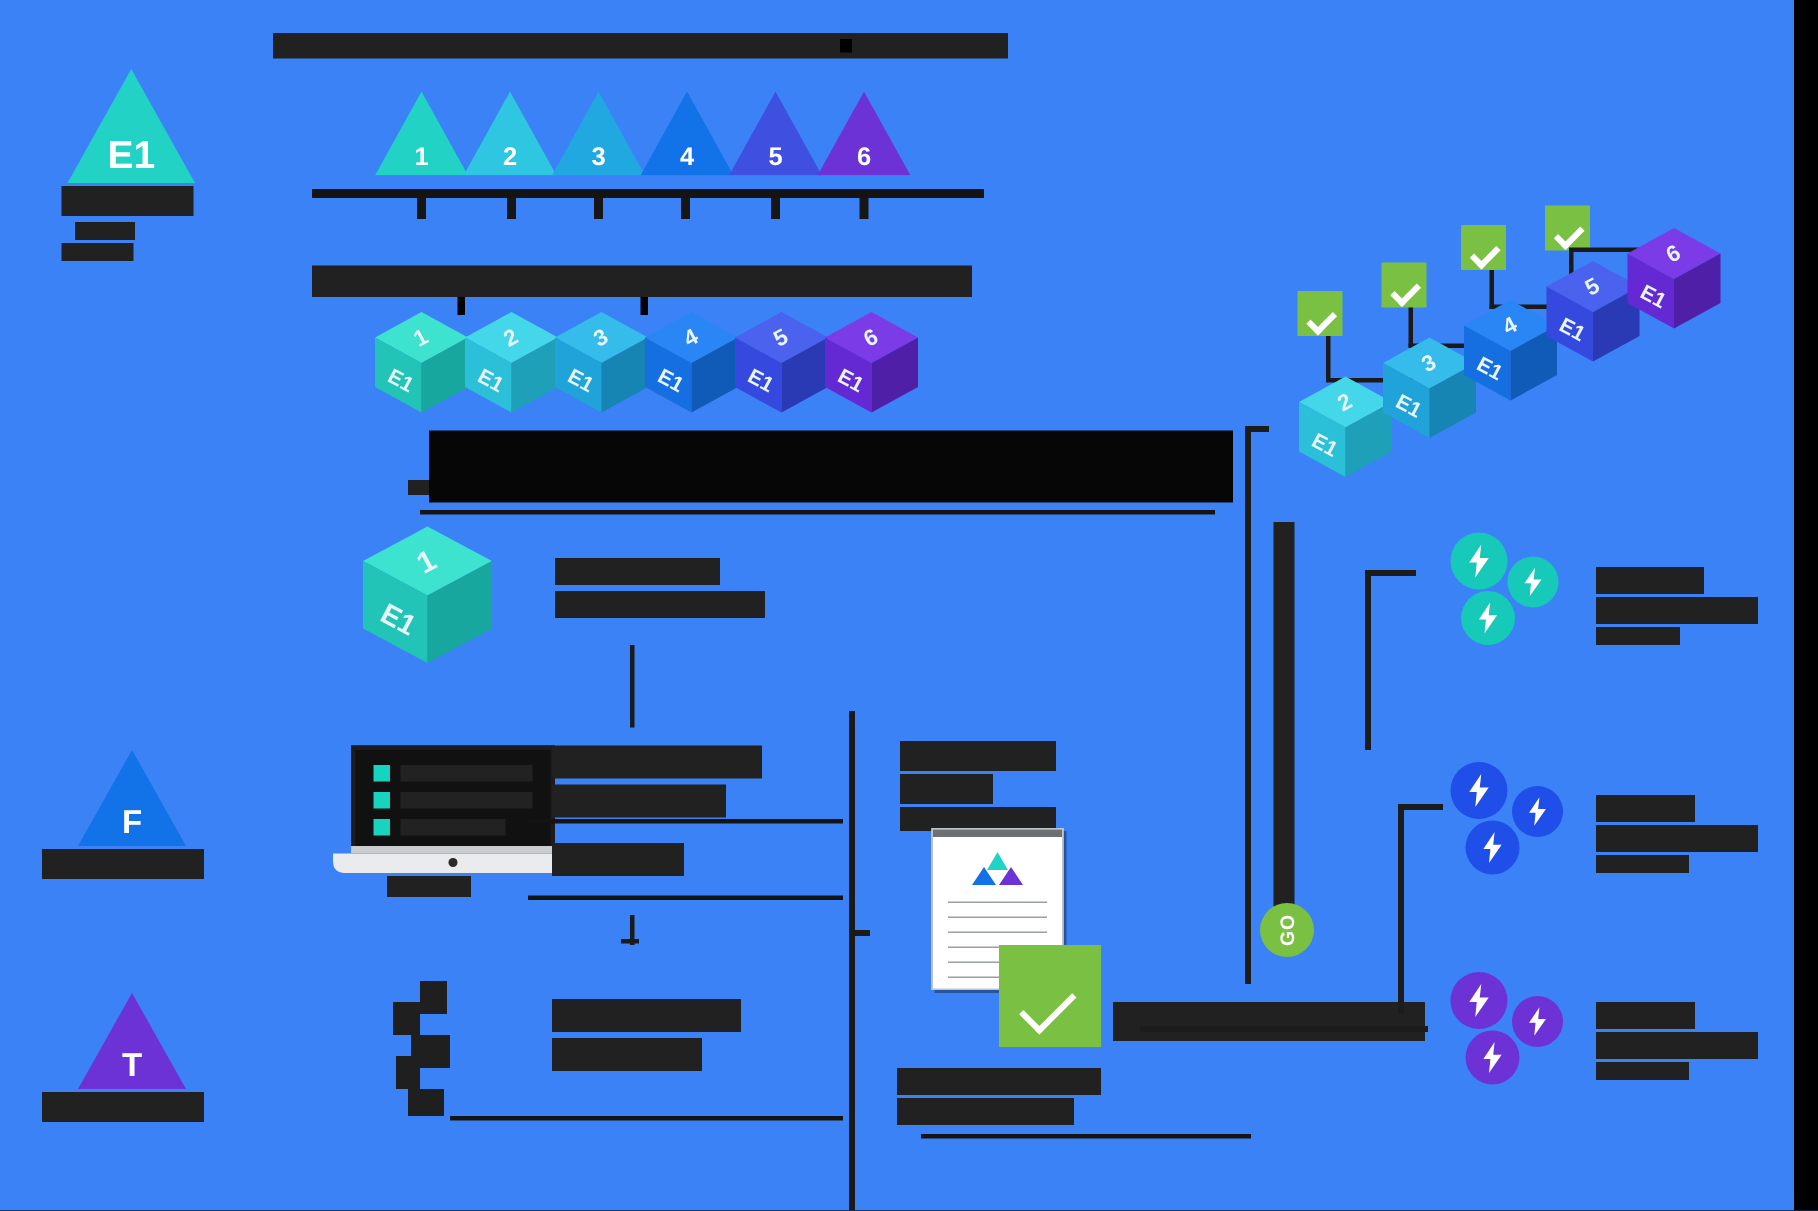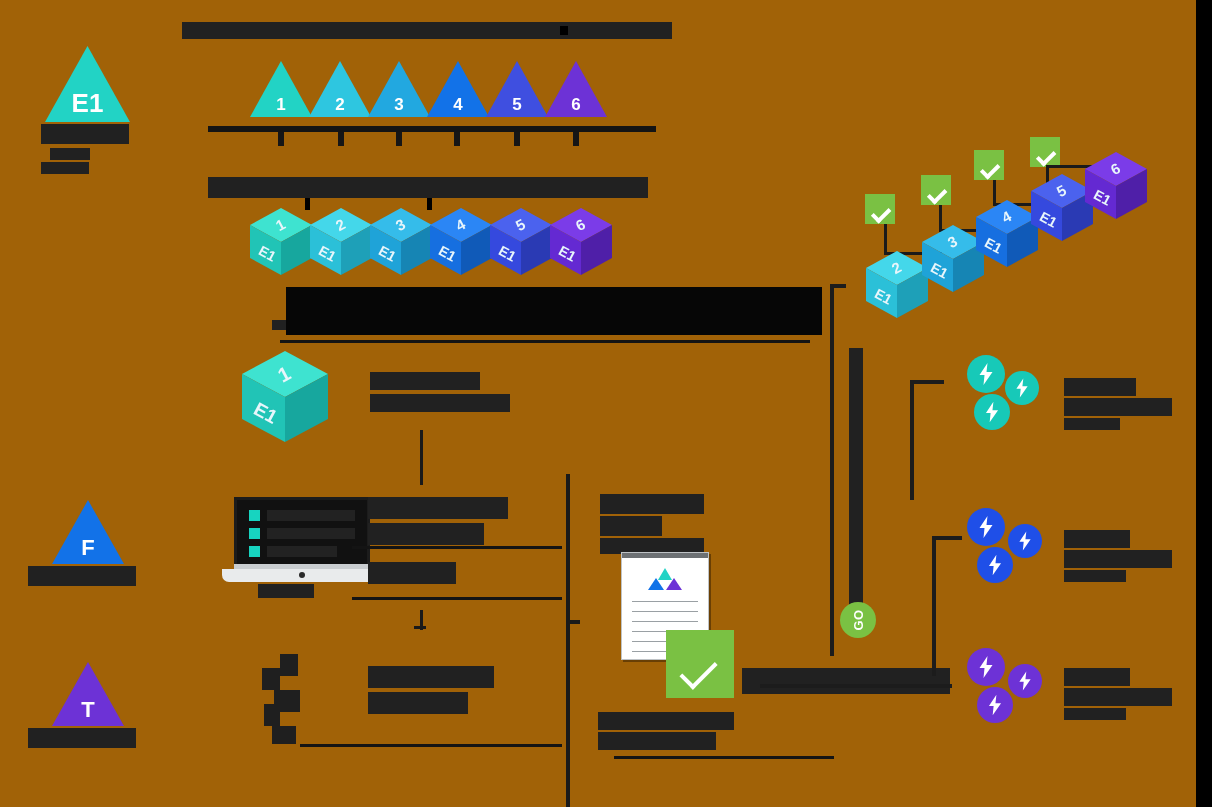--- a/index.html
+++ b/index.html
@@ -2,21 +2,21 @@
 <html><head>
 <meta charset="utf-8">
 <title>Process Flow Diagram</title>
 <style>
   html,body{margin:0;padding:0;background:#000;}
   body{
     font-family:"Liberation Sans", sans-serif;
     width:1212px; height:807px;
     overflow:hidden;
   }
-  #stage{position:relative;width:1196px;height:807px;background:#a16207;}
+  #stage{position:relative;width:1196px;height:807px;background:#3b82f6;}
 
   
   .redact{position:absolute;background:#212121;}
   .redact.black{background:#050505;}
 
   
   .tri{position:absolute;}
   .tri .shape{
     width:100%;height:100%;
     clip-path:polygon(50% 0%,100% 100%,0% 100%);

